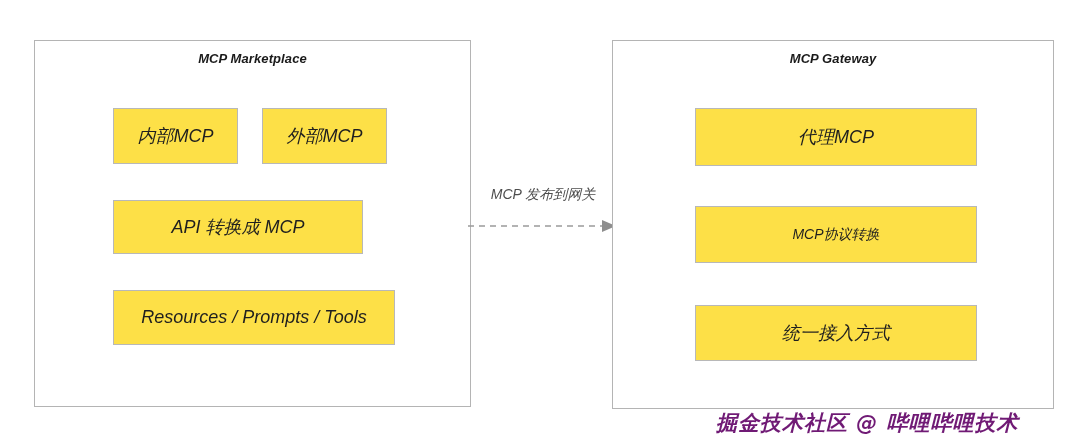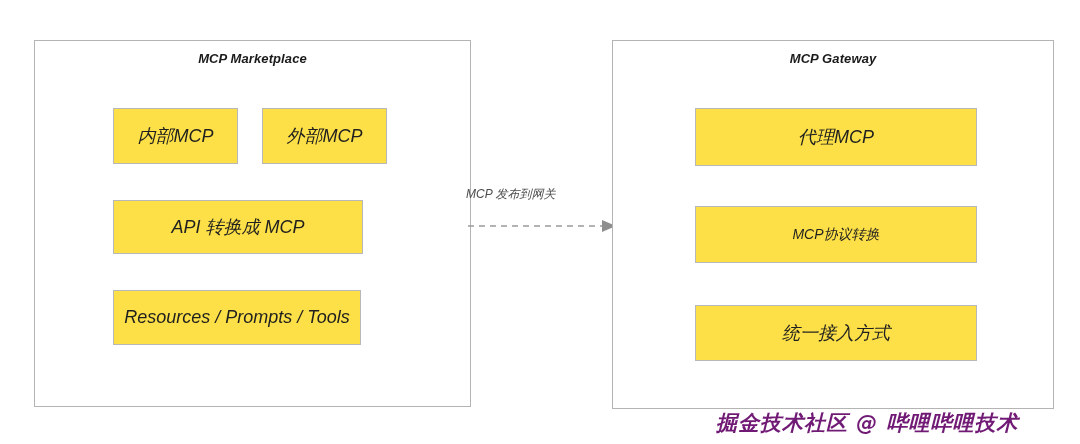--- a/index.html
+++ b/index.html
@@ -94,21 +94,21 @@
   #node-api-to-mcp {
     left: 113px;
     top: 192px;
     width: 250px;
     height: 54px;
     font-size: 18px;
   }
   #node-resources-prompts-tools {
     left: 113px;
     top: 282px;
-    width: 248px;
+    width: 282px;
     height: 55px;
     font-size: 18px;
   }
 
   
   #node-proxy-mcp {
     left: 695px;
     top: 100px;
     width: 282px;
     height: 58px;
@@ -135,22 +135,22 @@
     left: 466px;
     top: 178px;
     width: 154px;
     height: 52px;
   }
   #connector-label {
     position: absolute;
     left: 0;
     top: 0;
     width: 154px;
-    text-align: left;
-    font-size: 12px;
+    text-align: center;
+    font-size: 14px;
     color: #4d4d4d;
     white-space: nowrap;
   }
   #connector-arrow-svg {
     position: absolute;
     left: 0;
     top: 30px;
     width: 154px;
     height: 20px;
     display: block;

